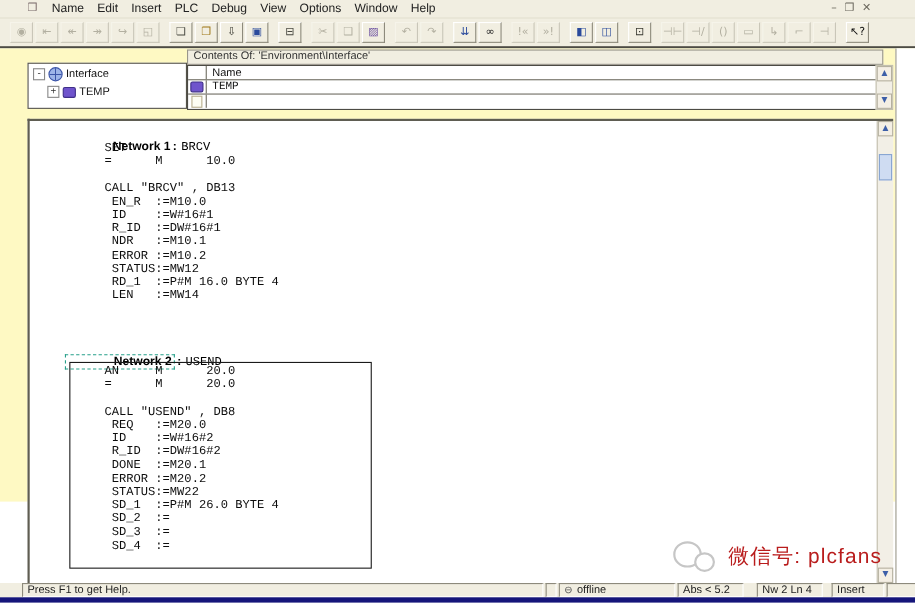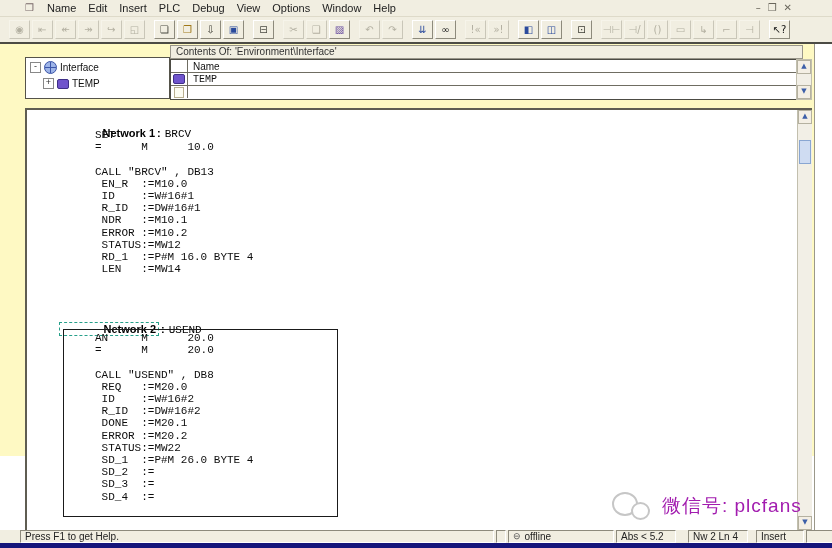--- a/index.html
+++ b/index.html
@@ -80,21 +80,21 @@
     line-height:12.2px;white-space:pre;color:#0d0d0d;}
   .sel-box{position:absolute;left:36px;top:219px;width:273px;height:186px;border:1px solid #1a1a1a;}
 
   
   .watermark{position:absolute;left:612px;top:490px;display:flex;align-items:center;gap:8px;z-index:6;}
   .wm-logo{position:relative;width:42px;height:32px;}
   .wm-b1{position:absolute;left:0;top:2px;width:22px;height:20px;border:2px solid #c6c6c6;
     border-radius:50%;background:#fff;}
   .wm-b2{position:absolute;left:19px;top:12px;width:15px;height:14px;border:2px solid #c6c6c6;
     border-radius:50%;background:#fff;}
-  .wm-text{color:#a21caf;font-size:19px;letter-spacing:1px;}
+  .wm-text{color:#b91c1c;font-size:19px;letter-spacing:1px;}
 
   
   .statusbar{position:absolute;left:0;top:530px;width:814px;height:13px;background:#f1eee1;
     display:flex;font-size:10px;color:#222;align-items:stretch;padding-left:20px;}
   .sb-cell{border:1px solid;border-color:#8d8a7c #ffffff #ffffff #8d8a7c;line-height:11px;
     padding:0 4px;white-space:nowrap;overflow:hidden;}
   .sb-help{flex:1;margin-right:2px;}
   .sb-spacer{width:8px;padding:0;margin-right:2px;}
   .sb-conn{width:96px;margin-right:2px;display:flex;align-items:center;gap:4px;}
   .sb-abs{width:50px;margin-right:12px;}

